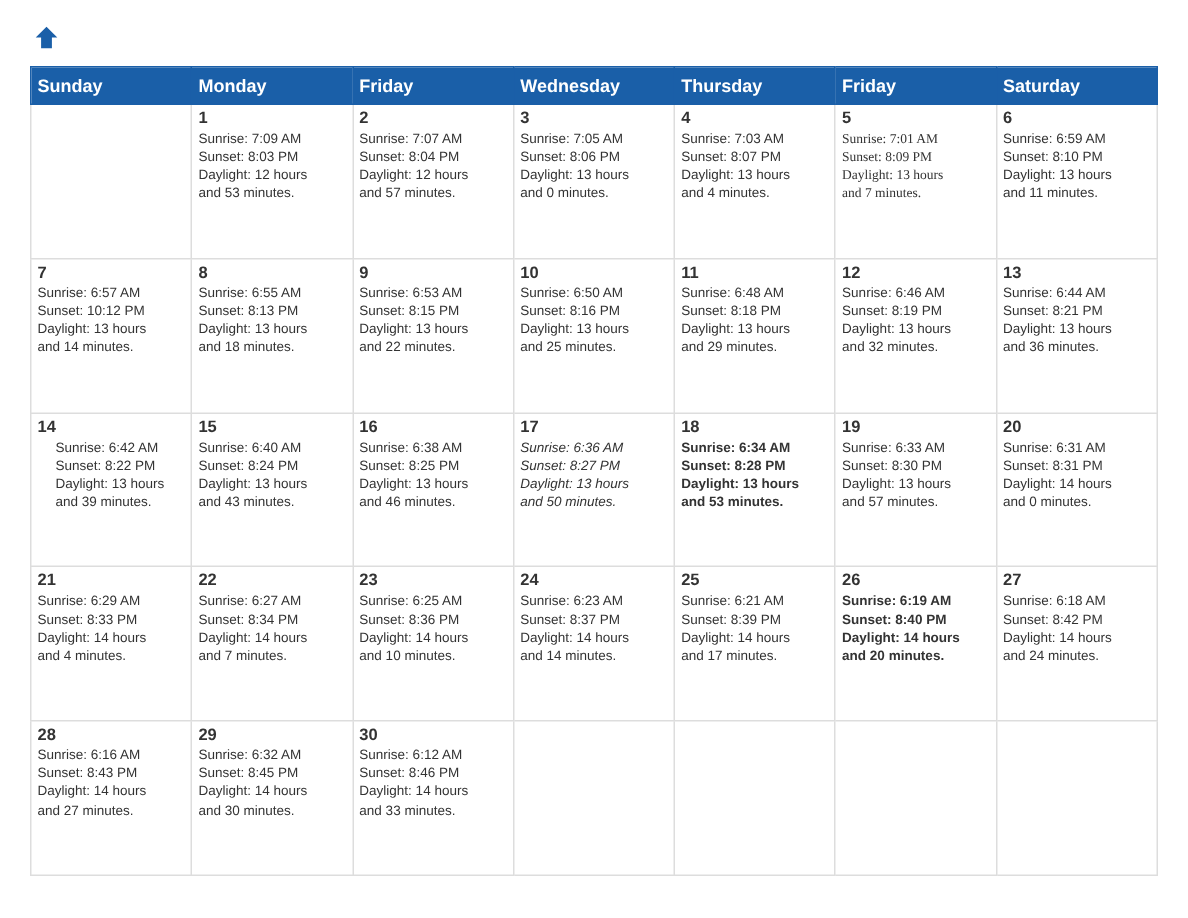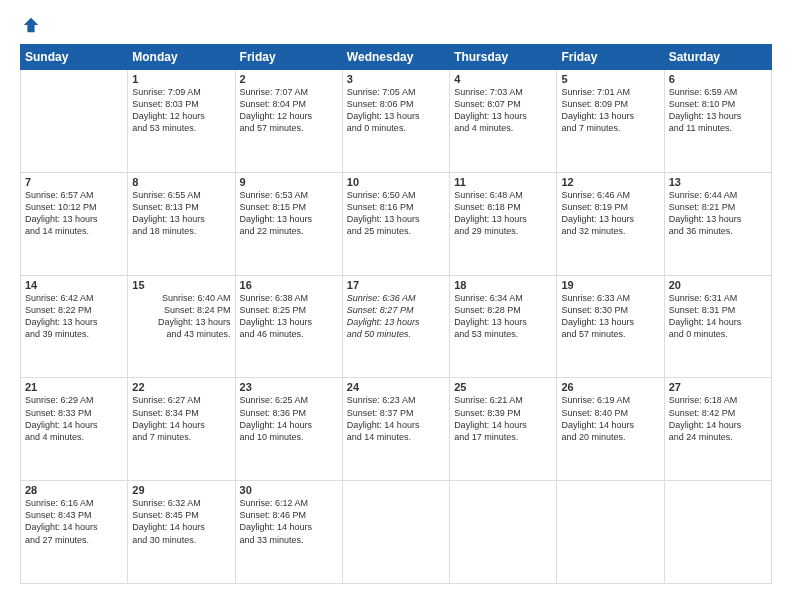--- a/index.html
+++ b/index.html
@@ -157,21 +157,21 @@
           </td>
           <td>
             <span class="day-num">4</span>
             <div class="day-info" style="white-space: pre-line;">Sunrise: 7:03 AM
 Sunset: 8:07 PM
 Daylight: 13 hours
 and 4 minutes.</div>
           </td>
           <td>
             <span class="day-num">5</span>
-            <div class="day-info" style="white-space: pre-line;">Sunrise: 7:01 AM
+            <div class="day-info" style="white-space: pre-line; font-family: Liberation Serif, serif;">Sunrise: 7:01 AM
 Sunset: 8:09 PM
 Daylight: 13 hours
 and 7 minutes.</div>
           </td>
           <td>
             <span class="day-num">6</span>
             <div class="day-info" style="white-space: pre-line;">Sunrise: 6:59 AM
 Sunset: 8:10 PM
 Daylight: 13 hours
 and 11 minutes.</div>
@@ -224,49 +224,49 @@
             <span class="day-num">13</span>
             <div class="day-info" style="white-space: pre-line;">Sunrise: 6:44 AM
 Sunset: 8:21 PM
 Daylight: 13 hours
 and 36 minutes.</div>
           </td>
         </tr>
         <tr>
           <td>
             <span class="day-num">14</span>
-            <div class="day-info" style="white-space: pre-line;">Sunrise: 6:42 AM
+            <div class="day-info" style="white-space: pre-line; margin-left: 12px;">Sunrise: 6:42 AM
 Sunset: 8:22 PM
 Daylight: 13 hours
 and 39 minutes.</div>
           </td>
           <td>
             <span class="day-num">15</span>
-            <div class="day-info" style="white-space: pre-line; text-align: right;">Sunrise: 6:40 AM
+            <div class="day-info" style="white-space: pre-line;">Sunrise: 6:40 AM
 Sunset: 8:24 PM
 Daylight: 13 hours
 and 43 minutes.</div>
           </td>
           <td>
             <span class="day-num">16</span>
             <div class="day-info" style="white-space: pre-line;">Sunrise: 6:38 AM
 Sunset: 8:25 PM
 Daylight: 13 hours
 and 46 minutes.</div>
           </td>
           <td>
             <span class="day-num">17</span>
             <div class="day-info" style="white-space: pre-line; font-style: italic;">Sunrise: 6:36 AM
 Sunset: 8:27 PM
 Daylight: 13 hours
 and 50 minutes.</div>
           </td>
           <td>
             <span class="day-num">18</span>
-            <div class="day-info" style="white-space: pre-line;">Sunrise: 6:34 AM
+            <div class="day-info" style="white-space: pre-line; font-weight: bold;">Sunrise: 6:34 AM
 Sunset: 8:28 PM
 Daylight: 13 hours
 and 53 minutes.</div>
           </td>
           <td>
             <span class="day-num">19</span>
             <div class="day-info" style="white-space: pre-line;">Sunrise: 6:33 AM
 Sunset: 8:30 PM
 Daylight: 13 hours
 and 57 minutes.</div>
@@ -310,21 +310,21 @@
           </td>
           <td>
             <span class="day-num">25</span>
             <div class="day-info" style="white-space: pre-line;">Sunrise: 6:21 AM
 Sunset: 8:39 PM
 Daylight: 14 hours
 and 17 minutes.</div>
           </td>
           <td>
             <span class="day-num">26</span>
-            <div class="day-info" style="white-space: pre-line;">Sunrise: 6:19 AM
+            <div class="day-info" style="white-space: pre-line; font-weight: bold;">Sunrise: 6:19 AM
 Sunset: 8:40 PM
 Daylight: 14 hours
 and 20 minutes.</div>
           </td>
           <td>
             <span class="day-num">27</span>
             <div class="day-info" style="white-space: pre-line;">Sunrise: 6:18 AM
 Sunset: 8:42 PM
 Daylight: 14 hours
 and 24 minutes.</div>

